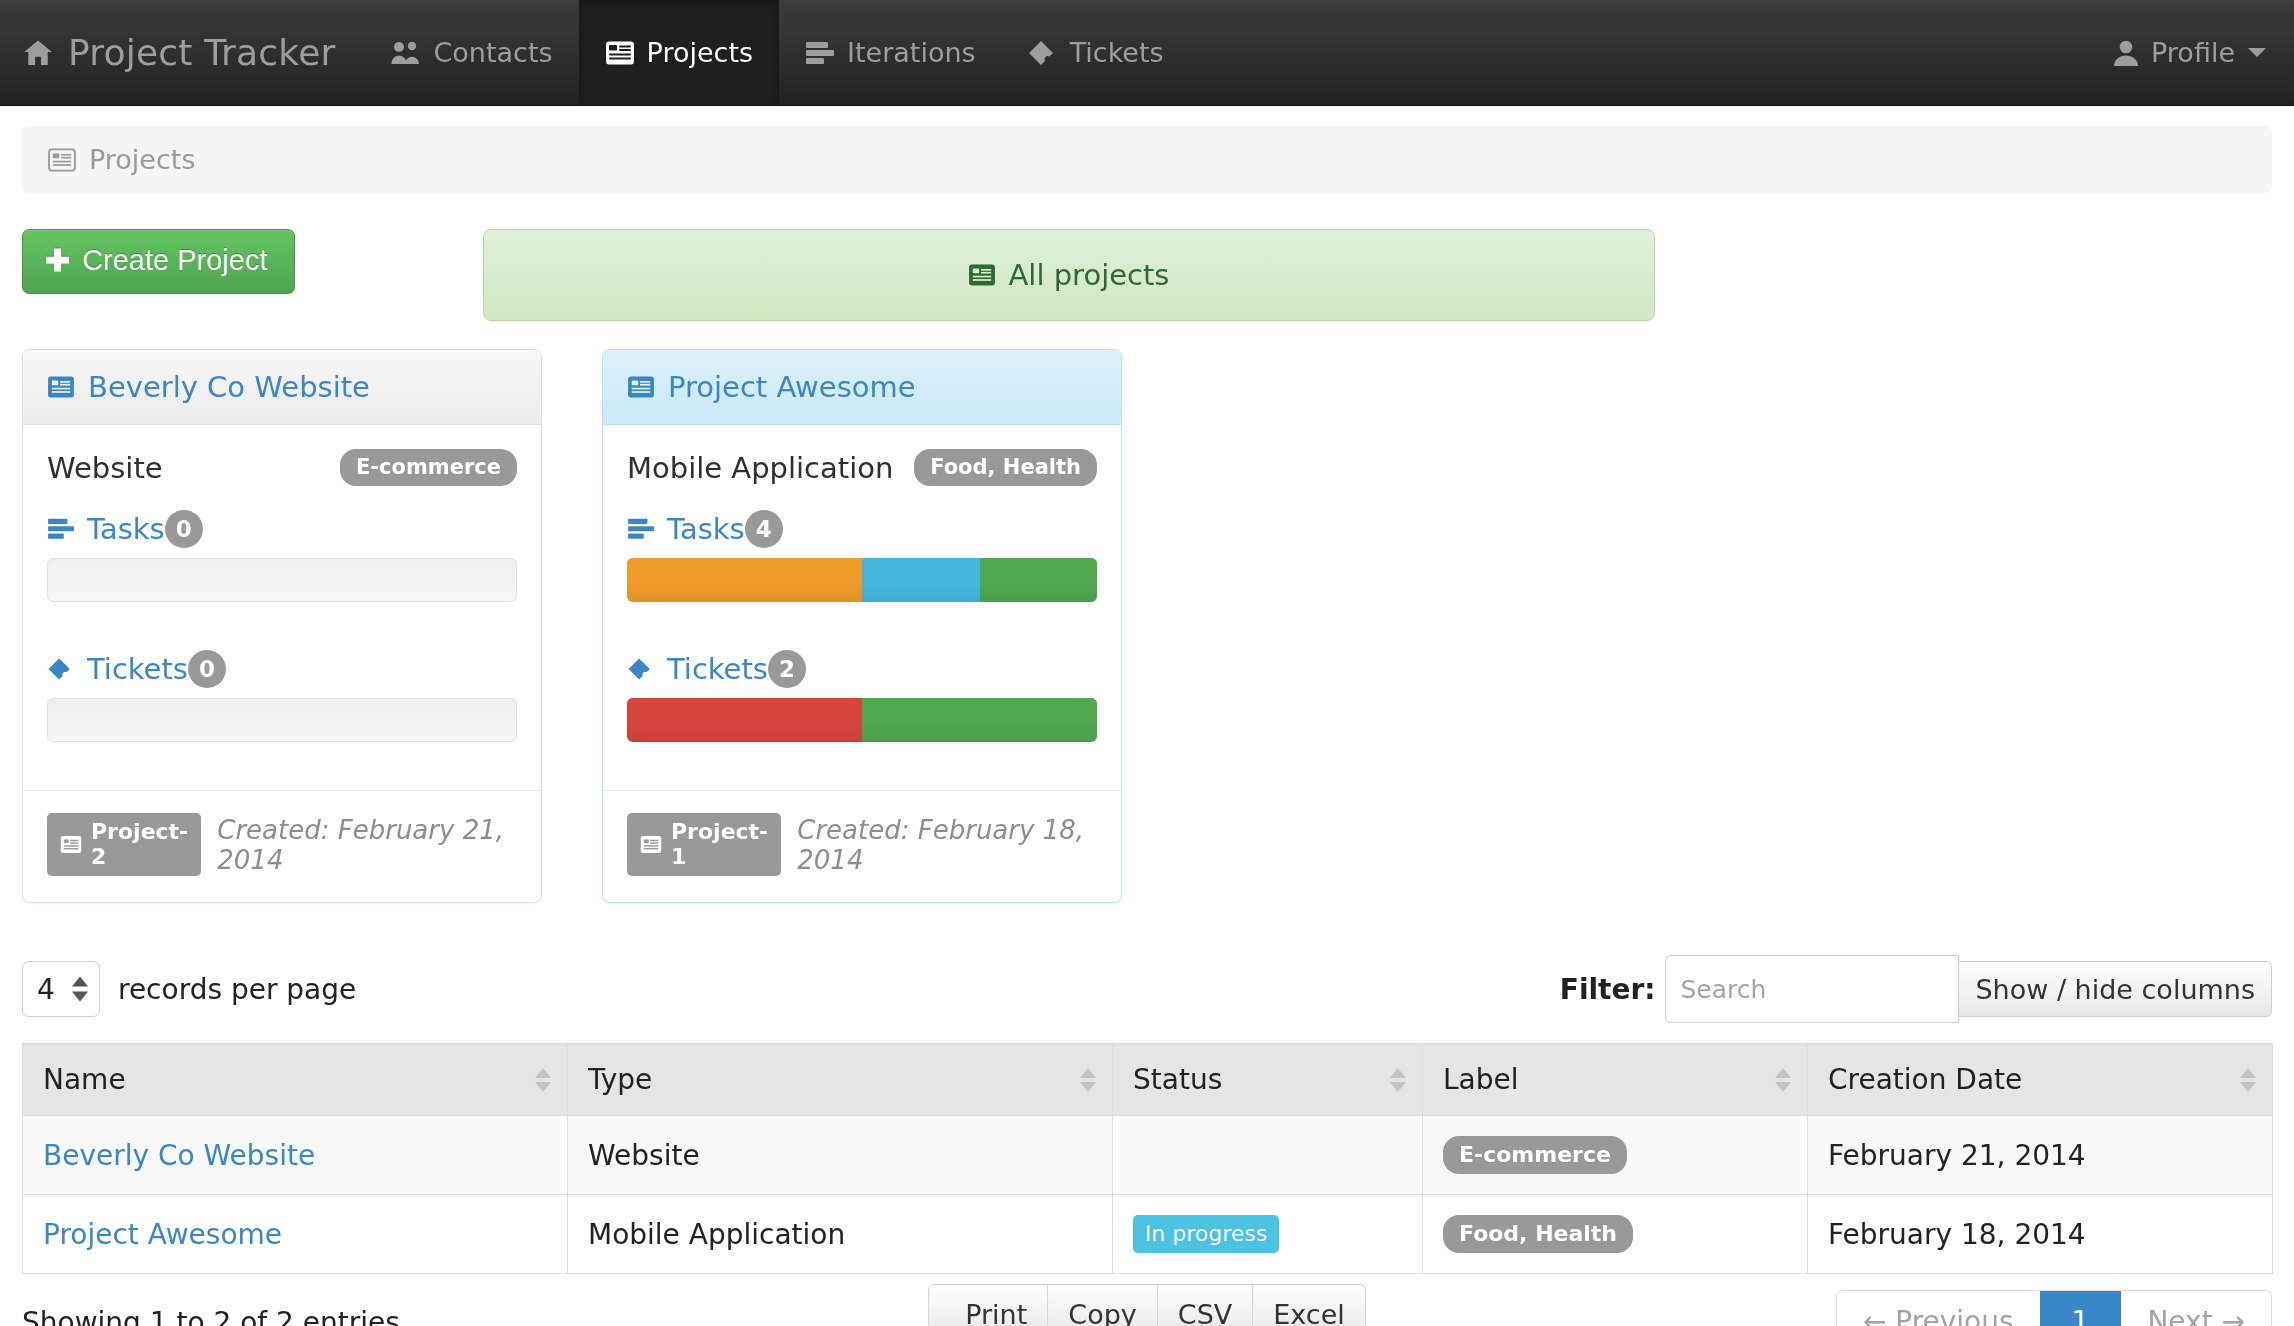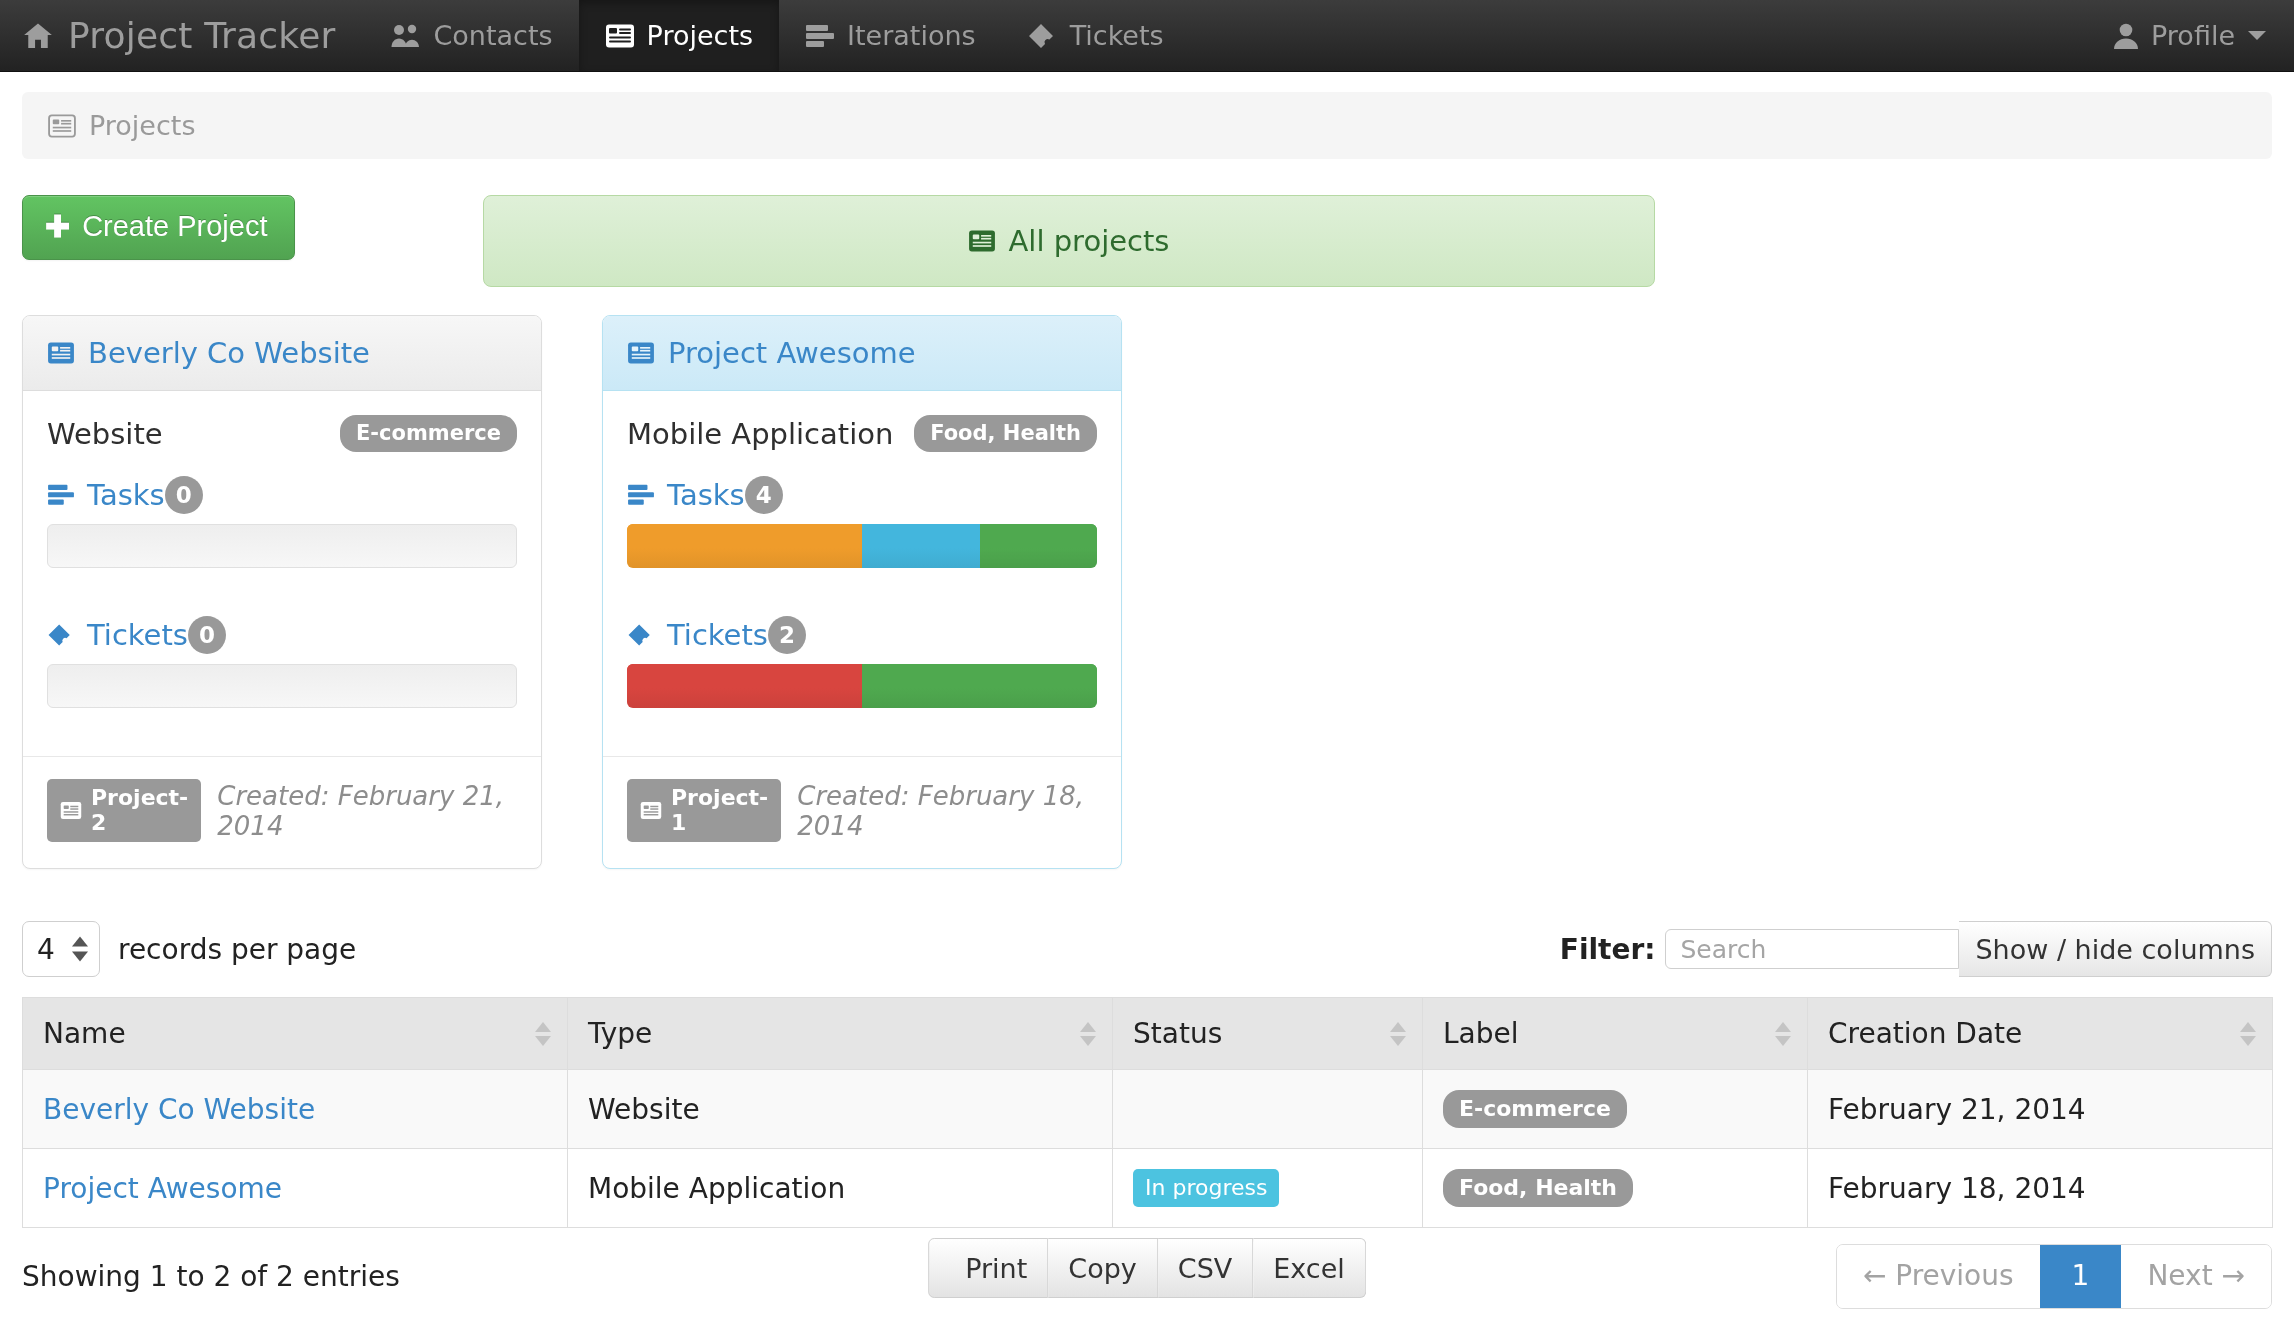--- a/index.html
+++ b/index.html
@@ -7,21 +7,21 @@
     margin: 0; padding: 0;
     width: 2294px; height: 1326px;
     background: #ffffff;
     font-family: "DejaVu Sans", sans-serif;
     -webkit-font-smoothing: antialiased;
   }
   body { overflow: hidden; position: relative; }
 
   
   .navbar {
-    height: 72px;
+    height: 106px;
     background: linear-gradient(to bottom, #3c3c3c 0%, #222222 100%);
     border-bottom: 1px solid #111;
     display: flex;
     align-items: stretch;
     position: relative;
   }
   .brand {
     display: flex; align-items: center;
     padding: 0 30px 0 22px;
     color: #9d9d9d;
@@ -229,21 +229,21 @@
     transform: translateY(-50%);
     display: flex; flex-direction: column; gap: 5px;
   }
   .sa-up { width:0;height:0;border-left:8px solid transparent;border-right:8px solid transparent;border-bottom:10px solid #555; }
   .sa-dn { width:0;height:0;border-left:8px solid transparent;border-right:8px solid transparent;border-top:10px solid #555; }
   .len-label { font-size: 28px; color:#222; margin-left: 18px; }
 
   .ctrl-right { margin-left: auto; display: flex; align-items: center; }
   .filter-label { font-size: 28px; color: #222; font-weight: bold; margin-right: 10px; }
   .search-input {
-    width: 294px; height: 40px;
+    width: 294px; height: 68px;
     border: 1px solid #cfcfcf;
     border-radius: 6px 0 0 6px;
     background: #fff;
     padding: 12px 14px;
     font-size: 25px;
     font-family: "DejaVu Sans", sans-serif;
     color: #0f766e;
     outline: none;
   }
   .search-input::placeholder { color: #a5a5a5; }

